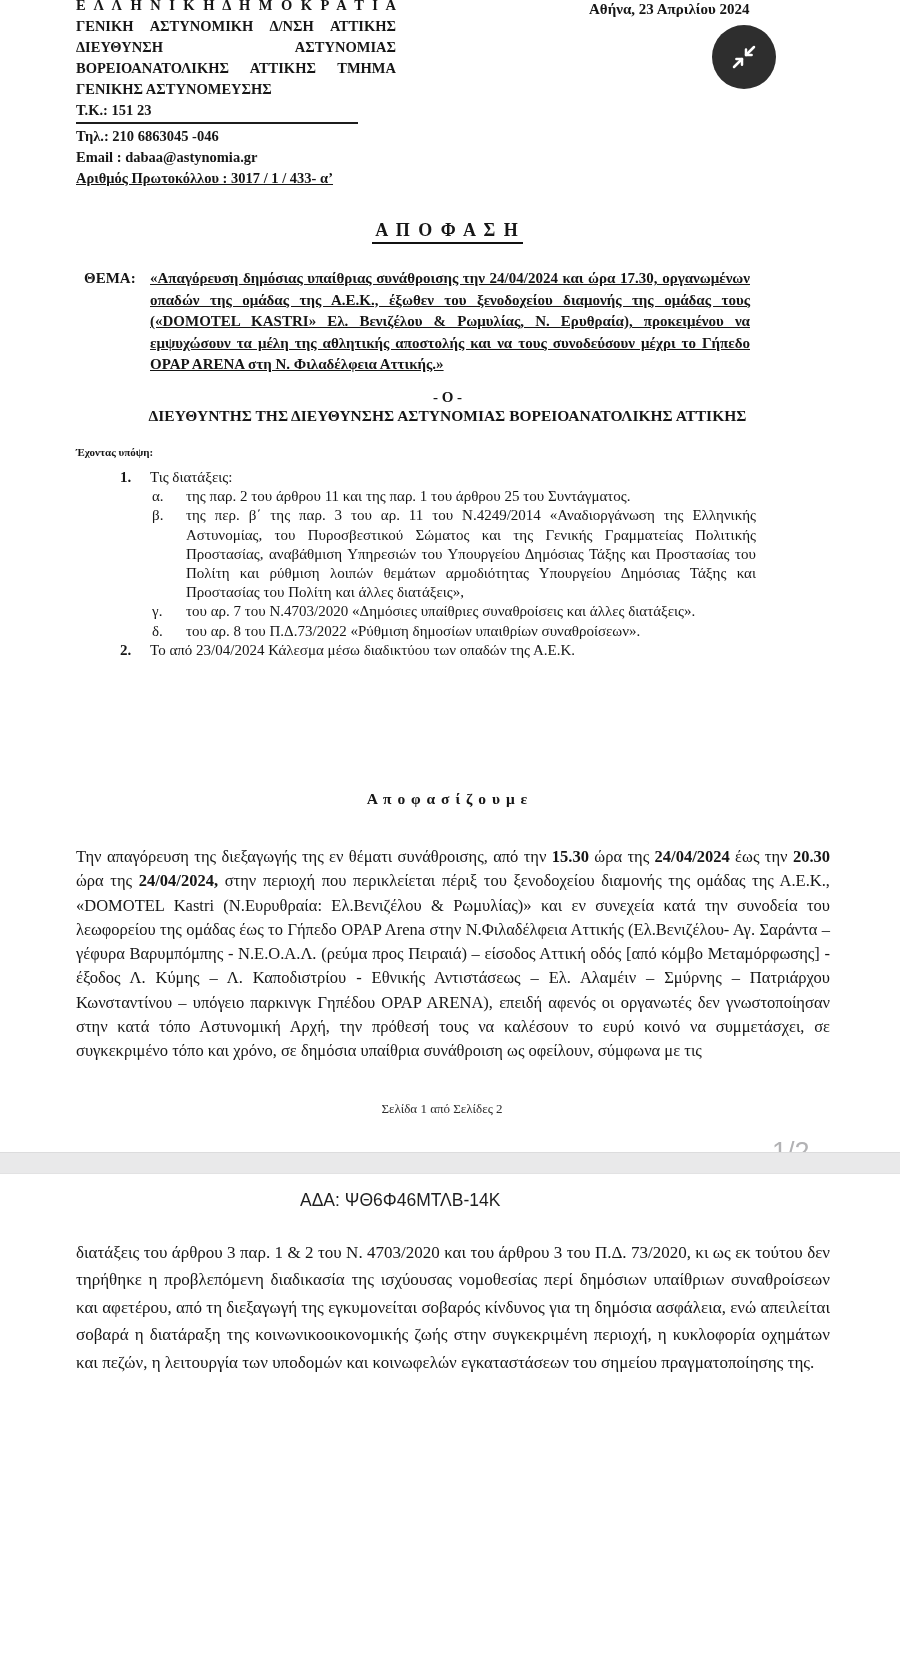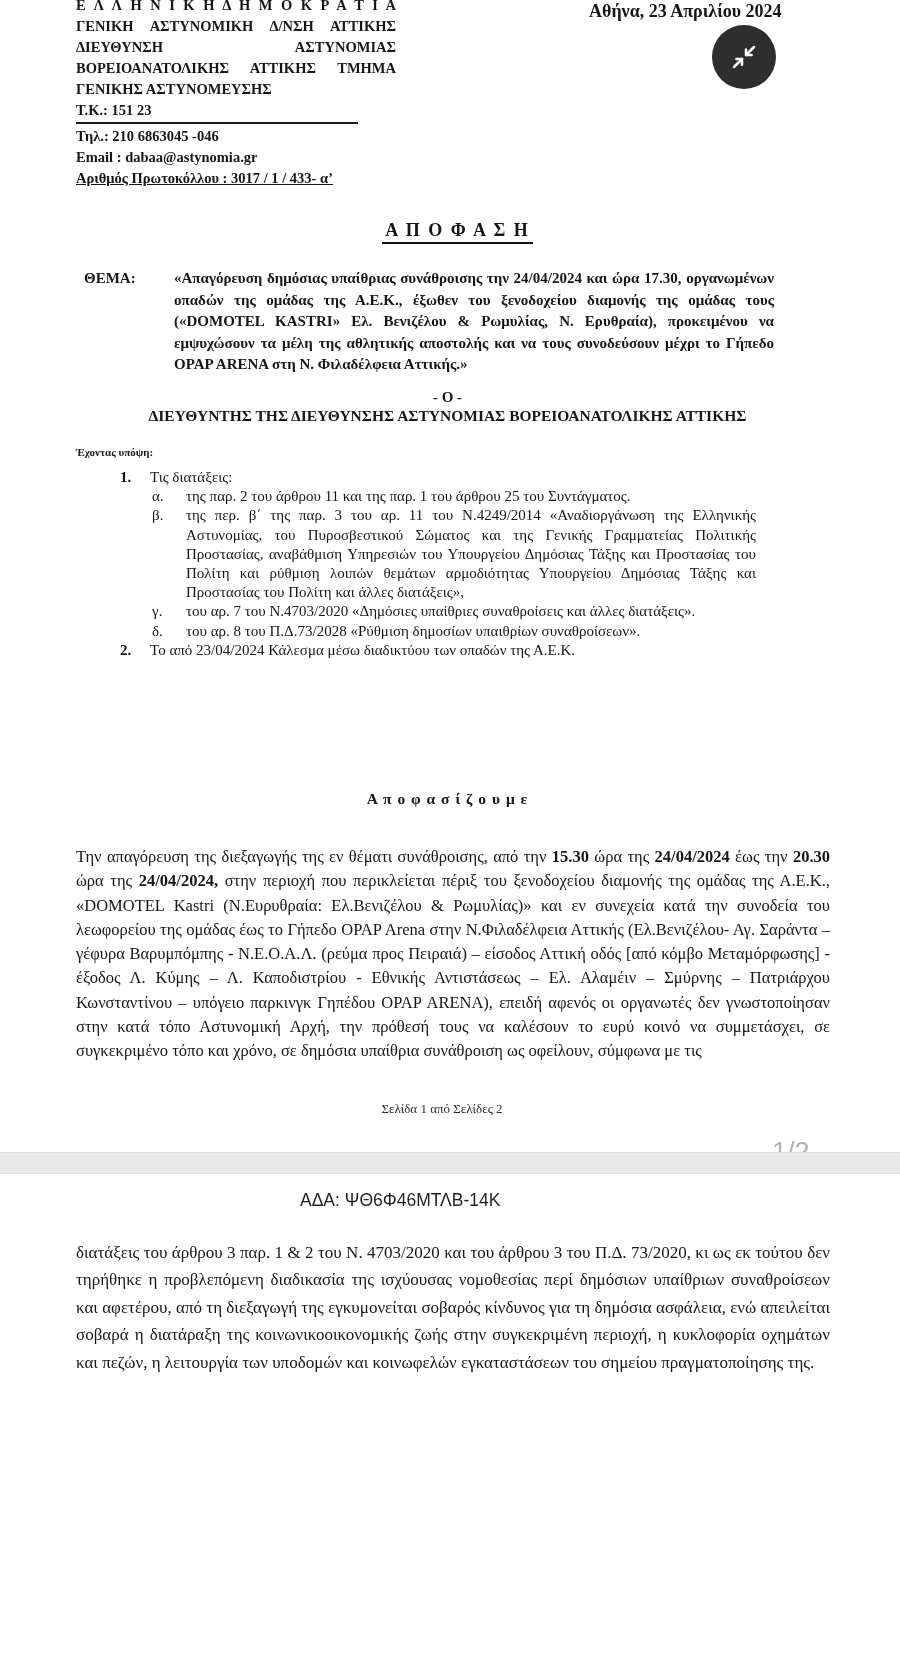--- a/index.html
+++ b/index.html
@@ -7,32 +7,32 @@
     position:relative;width:900px;height:1406px;background:#ffffff;overflow:hidden;
     font-family:"Liberation Serif","DejaVu Serif",serif;color:#161616;
     -webkit-font-smoothing:antialiased;
   }
   
   .letterhead{position:absolute;left:76px;top:-5px;width:320px;font-weight:bold;font-size:14.5px;line-height:21px;}
   .lh-line{white-space:normal;}
   .lh-spread{text-align:justify;text-align-last:justify;}
   .lh-rule{border-top:2px solid #1c1c1c;width:282px;margin:1px 0 2px 0;}
   .lh-proto{text-decoration:underline;white-space:nowrap;}
-  .issue-date{position:absolute;left:589px;top:1px;font-weight:bold;font-size:18px;}
+  .issue-date{position:absolute;left:589px;top:1px;font-weight:bold;font-size:15px;}
   
   .min-btn{position:absolute;left:712px;top:25px;width:64px;height:64px;border-radius:50%;
     background:#2e2e2e;display:flex;align-items:center;justify-content:center;cursor:pointer;}
   .min-btn svg{display:block;}
   
-  .doc-title-wrap{position:absolute;left:85px;top:220px;width:745px;text-align:center;}
+  .doc-title-wrap{position:absolute;left:75px;top:220px;width:745px;text-align:center;}
   .doc-title{display:inline-block;font-weight:bold;font-size:18px;letter-spacing:2px;
     border-bottom:2.5px solid #111;padding:0 3px 1px 3px;}
   .subject{position:absolute;left:84px;top:268px;width:672px;font-weight:bold;font-size:15px;line-height:21.5px;}
   .subject-label{position:absolute;left:0;top:0;}
-  .subject-text{margin-left:90px;width:600px;text-align:justify;}
+  .subject-text{margin-left:66px;width:600px;text-align:justify;text-decoration:underline;}
   
   .dash-o{position:absolute;left:75px;top:389px;width:745px;text-align:center;font-weight:bold;font-size:15px;}
   .issuer-line{position:absolute;left:75px;top:407px;width:745px;text-align:center;font-weight:bold;font-size:15.5px;}
   
   .considering-heading{position:absolute;left:76px;top:446px;font-weight:bold;font-size:11px;}
   .clist{position:absolute;left:120px;top:468px;width:636px;font-size:15px;line-height:19.2px;}
   .crow{display:flex;}
   .cnum{flex:0 0 30px;font-weight:bold;}
   .ctext{flex:1;}
   .sub{margin-left:32px;}
@@ -117,21 +117,21 @@
       <div class="crow sub">
         <span class="snum">β.</span>
         <span class="stext">της περ. β΄ της παρ. 3 του αρ. 11 του Ν.4249/2014 «Αναδιοργάνωση της Ελληνικής Αστυνομίας, του Πυροσβεστικού Σώματος και της Γενικής Γραμματείας Πολιτικής Προστασίας, αναβάθμιση Υπηρεσιών του Υπουργείου Δημόσιας Τάξης και Προστασίας του Πολίτη και ρύθμιση λοιπών θεμάτων αρμοδιότητας Υπουργείου Δημόσιας Τάξης και Προστασίας του Πολίτη και άλλες διατάξεις»,</span>
       </div>
       <div class="crow sub">
         <span class="snum">γ.</span>
         <span class="stext-last">του αρ. 7 του Ν.4703/2020 «Δημόσιες υπαίθριες συναθροίσεις και άλλες διατάξεις».</span>
       </div>
       <div class="crow sub">
         <span class="snum">δ.</span>
-        <span class="stext-last">του αρ. 8 του Π.Δ.73/2028 «Ρύθμιση δημοσίων υπαιθρίων συναθροίσεων».</span>
+        <span class="stext-last">του αρ. 8 του Π.Δ.73/2022 «Ρύθμιση δημοσίων υπαιθρίων συναθροίσεων».</span>
       </div>
       <div class="crow">
         <span class="cnum">2.</span>
         <span class="ctext">Το από 23/04/2024 Κάλεσμα μέσω διαδικτύου των οπαδών της Α.Ε.Κ.</span>
       </div>
     </div>
 
     <div class="decide-heading">Α π ο φ α σ ί ζ ο υ μ ε</div>
 
     <div class="decision-para"><span>Την απαγόρευση της διεξαγωγής της εν θέματι συνάθροισης, από την </span><span class="seg-b">15.30</span><span> ώρα της </span><span class="seg-b">24/04/2024</span><span> έως την </span><span class="seg-b">20.30</span><span> ώρα της </span><span class="seg-b">24/04/2024,</span><span> στην περιοχή που περικλείεται πέριξ του ξενοδοχείου διαμονής της ομάδας της Α.Ε.Κ., «DOMOTEL Kastri (Ν.Ευρυθραία: Ελ.Βενιζέλου &amp; Ρωμυλίας)» και εν συνεχεία κατά την συνοδεία του λεωφορείου της ομάδας έως το Γήπεδο OPAP Arena στην Ν.Φιλαδέλφεια Αττικής (Ελ.Βενιζέλου- Αγ. Σαράντα – γέφυρα Βαρυμπόμπης - Ν.Ε.Ο.Α.Λ. (ρεύμα προς Πειραιά) – είσοδος Αττική οδός [από κόμβο Μεταμόρφωσης] - έξοδος Λ. Κύμης – Λ. Καποδιστρίου - Εθνικής Αντιστάσεως – Ελ. Αλαμέιν – Σμύρνης – Πατριάρχου Κωνσταντίνου – υπόγειο παρκινγκ Γηπέδου OPAP ARENA), επειδή αφενός οι οργανωτές δεν γνωστοποίησαν στην κατά τόπο Αστυνομική Αρχή, την πρόθεσή τους να καλέσουν το ευρύ κοινό να συμμετάσχει, σε συγκεκριμένο τόπο και χρόνο, σε δημόσια υπαίθρια συνάθροιση ως οφείλουν, σύμφωνα με τις</span></div>

